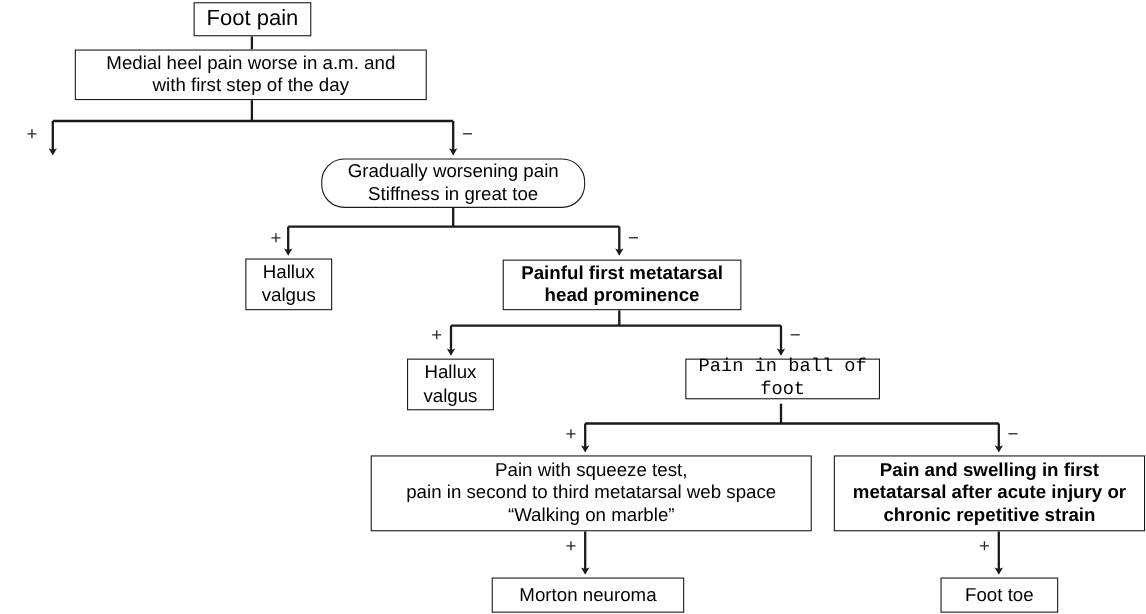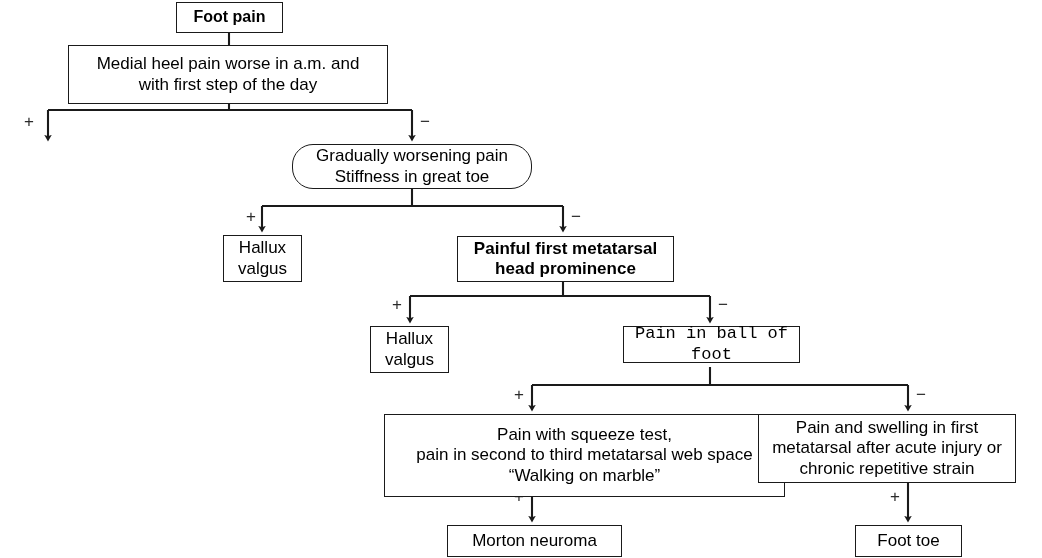--- a/index.html
+++ b/index.html
@@ -25,22 +25,22 @@
     justify-content: center;
     text-align: center;
     color: #000000;
     font-size: 17px;
     line-height: 1.18;
     padding: 1px 6px;
     white-space: pre-line;
     z-index: 3;
   }
   .node.root {
-    font-weight: bold;
-    font-size: 16px;
+    font-weight: normal;
+    font-size: 20px;
   }
   .node.tight {
     padding: 0 5px;
   }
   svg#wires {
     position: absolute;
     left: 0;
     top: 0;
     width: 1042px;
     height: 558px;
@@ -106,43 +106,43 @@
   <div class="sign" style="left:718px; top:296px;">−</div>
 
   <div class="sign" style="left:514px; top:386px;">+</div>
   <div class="sign" style="left:916px; top:386px;">−</div>
 
   <div class="sign" style="left:514px; top:488px;">+</div>
   <div class="sign" style="left:890px; top:488px;">+</div>
 
   <div class="node root" style="left:176px; top:2px; width:107px; height:31px;">Foot pain</div>
 
-  <div class="node" style="left:68px; top:45px; width:320px; height:59px;">Medial heel pain worse in a.m. and
+  <div class="node" style="left:68px; top:45px; width:320px; height:46px;">Medial heel pain worse in a.m. and
 with first step of the day</div>
 
 
   <div class="node" style="left:292px; top:144px; width:240px; height:45px;border-radius:21px;">Gradually worsening pain
 Stiffness in great toe</div>
 
   <div class="node tight" style="left:223px; top:235px; width:79px; height:47px;">Hallux
 valgus</div>
 
   <div class="node" style="left:457px; top:236px; width:217px; height:46px;font-weight:bold;">Painful first metatarsal
 head prominence</div>
 
   <div class="node tight" style="left:370px; top:326px; width:79px; height:47px;">Hallux
 valgus</div>
 
   <div class="node" style="left:623px; top:326px; width:177px; height:37px;font-family:Liberation Mono, monospace;">Pain in ball of foot</div>
 
-  <div class="node" style="left:337px; top:414px; width:401px; height:83px;margin-left:47px;">Pain with squeeze test,
+  <div class="node" style="left:337px; top:414px; width:401px; height:69px;">Pain with squeeze test,
 pain in second to third metatarsal web space
 “Walking on marble”</div>
 
-  <div class="node" style="left:758px; top:414px; width:258px; height:69px;">Pain and swelling in first
+  <div class="node" style="left:758px; top:414px; width:283px; height:69px;font-weight:bold;">Pain and swelling in first
 metatarsal after acute injury or
 chronic repetitive strain</div>
 
   <div class="node" style="left:447px; top:525px; width:175px; height:32px;">Morton neuroma</div>
 
   <div class="node" style="left:855px; top:525px; width:107px; height:32px;">Foot toe</div>
 
 </div>
 
 </body></html>

